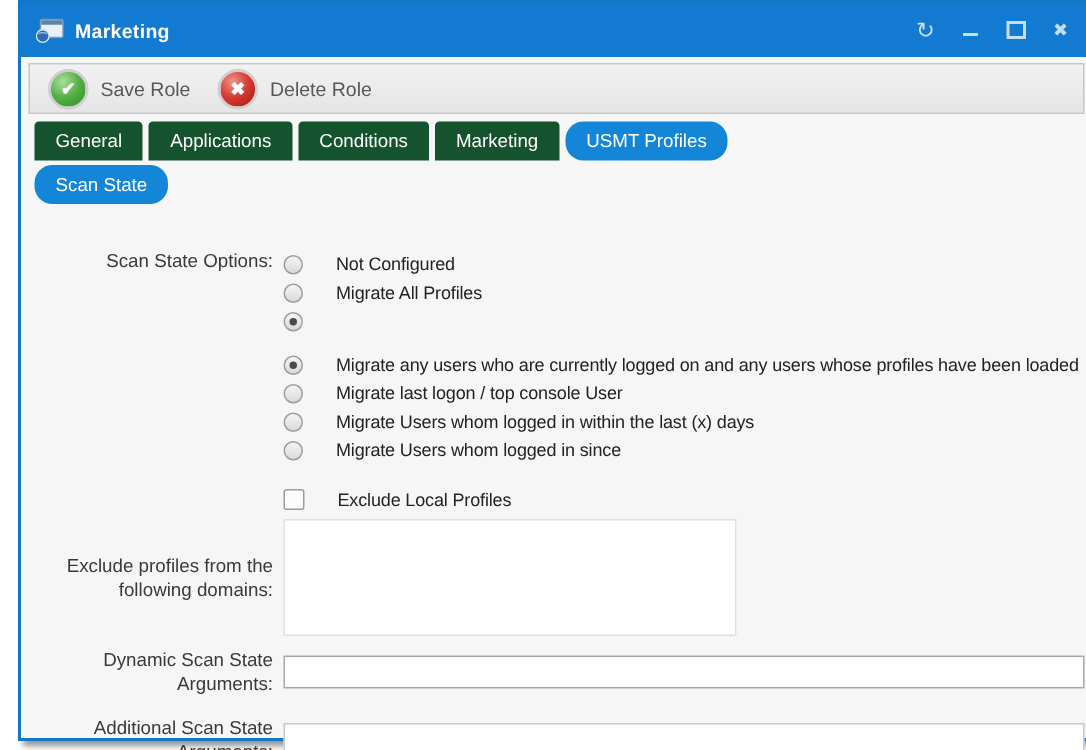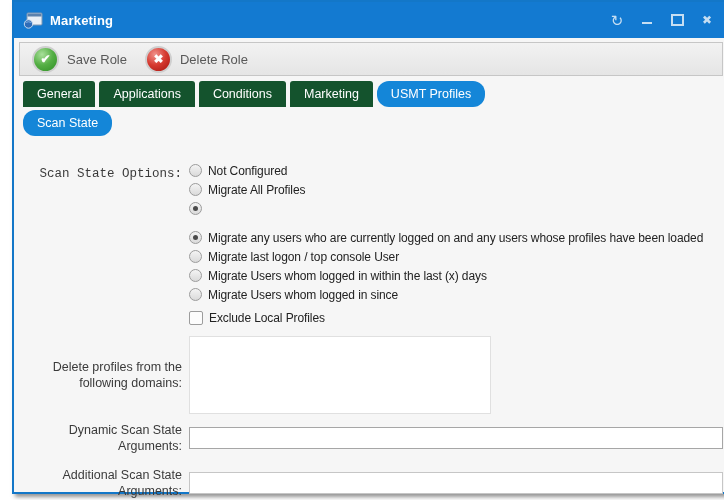--- a/index.html
+++ b/index.html
@@ -34,30 +34,30 @@
   .tab-row.sub{margin-top:3px;}
   .tab{height:26px;line-height:26px;padding:0 14px;background:#14532d;color:#ffffff;
     font-size:12.5px;border-radius:3px 3px 0 0;cursor:pointer;white-space:nowrap;}
   .tab.on{background:#1486d8;border-radius:12px;}
   
   .form{margin-top:28px;font-size:12.5px;color:#3a3a3a;}
   .frow{display:flex;}
   .flabel{width:168px;flex:none;text-align:right;padding-right:7px;line-height:1.3;color:#3a3a3a;}
   .flabel.vcenter{display:flex;flex-direction:column;justify-content:center;}
   .opts{display:flex;flex-direction:column;}
-  .opt-row{display:flex;align-items:flex-start;height:19px;gap:6px;cursor:pointer;}
+  .opt-row{display:flex;align-items:flex-end;height:19px;gap:22px;cursor:pointer;}
   .opt-row .olabel{font-size:12px;color:#222;white-space:nowrap;letter-spacing:-0.1px;}
   .radio{width:11px;height:11px;flex:none;border-radius:50%;border:1px solid #9c9c9c;
     background:linear-gradient(#f4f4f4,#dadada);position:relative;box-sizing:content-box;}
   .radio.on::after{content:'';position:absolute;left:3px;top:3px;width:5px;height:5px;
     border-radius:50%;background:#4a4a4a;}
   .checkbox{width:12px;height:12px;flex:none;border:1px solid #9c9c9c;border-radius:2px;
     background:#fcfcfc;box-sizing:content-box;}
   .group-gap{height:10px;}
-  .chk-row{margin-top:4px;}
+  .chk-row{margin-top:14px;}
   .row-domains{margin-top:6px;}
   .domains-area{width:296px;height:72px;border:1px solid #e0e0e0;background:#ffffff;
     resize:none;font-family:"Liberation Sans",sans-serif;font-size:12px;box-sizing:content-box;outline:none;}
   .row-dynamic{margin-top:8px;align-items:center;}
   .row-additional{margin-top:12px;align-items:center;}
   .arg-input{width:526px;height:18px;background:#ffffff;font-family:"Liberation Sans",sans-serif;
     font-size:12px;outline:none;box-sizing:content-box;padding:1px 3px;}
   .arg-input.strong{border:1px solid #a6a6a6;}
   .arg-input.light{border:1px solid #c6c6c6;}
 </style>
@@ -109,21 +109,21 @@
       <span class="tab on">USMT Profiles</span>
     </div>
 
     <div class="tab-row sub">
       <span class="tab on">Scan State</span>
     </div>
 
     <div class="form">
 
       <div class="frow">
-        <div class="flabel" style="padding-top:2px;font-family:Liberation Mono, monospace;">Scan State Options:</div>
+        <div class="flabel" style="padding-top:2px;">Scan State Options:</div>
         <div class="opts">
 
           <div class="opt-row">
             <span class="radio"></span>
             <span class="olabel">Not Configured</span>
           </div>
           <div class="opt-row">
             <span class="radio"></span>
             <span class="olabel">Migrate All Profiles</span>
           </div>
@@ -153,21 +153,21 @@
           <div class="opt-row chk-row">
             <span class="checkbox"></span>
             <span class="olabel">Exclude Local Profiles</span>
           </div>
 
         </div>
       </div>
 
       <div class="frow row-domains">
         <div class="flabel vcenter">
-          <span>Delete profiles from the</span>
+          <span>Exclude profiles from the</span>
           <span>following domains:</span>
         </div>
         <textarea class="domains-area" value="" style=""></textarea>
       </div>
 
       <div class="frow row-dynamic">
         <div class="flabel vcenter">
           <span>Dynamic Scan State</span>
           <span>Arguments:</span>
         </div>

